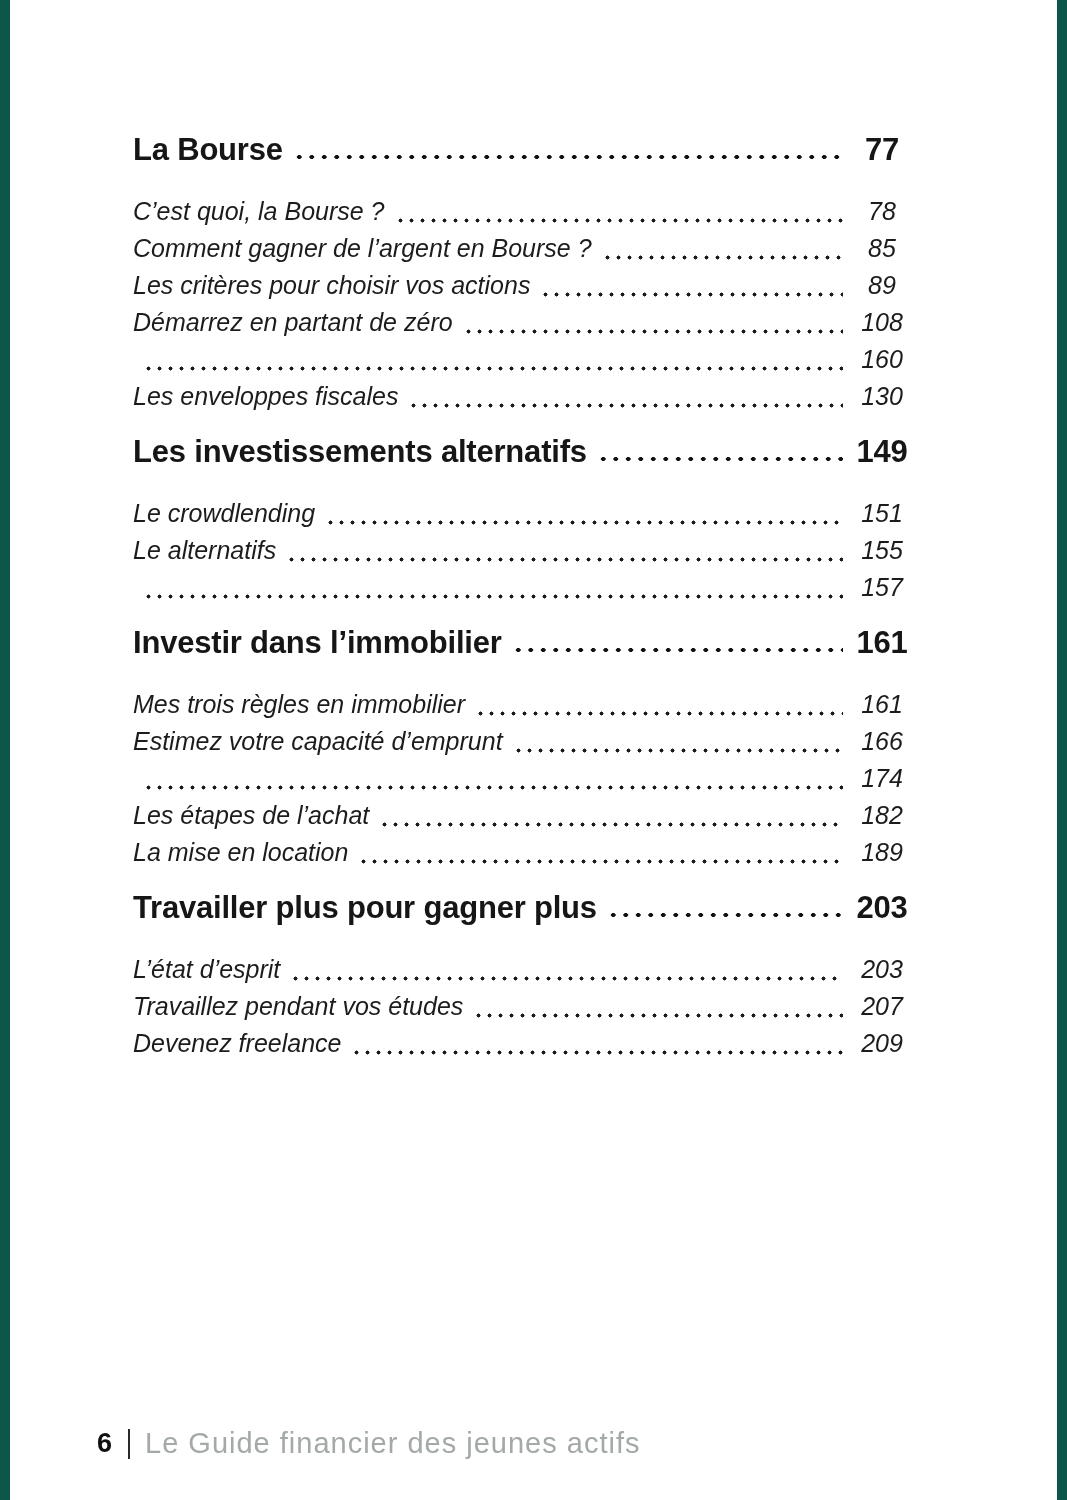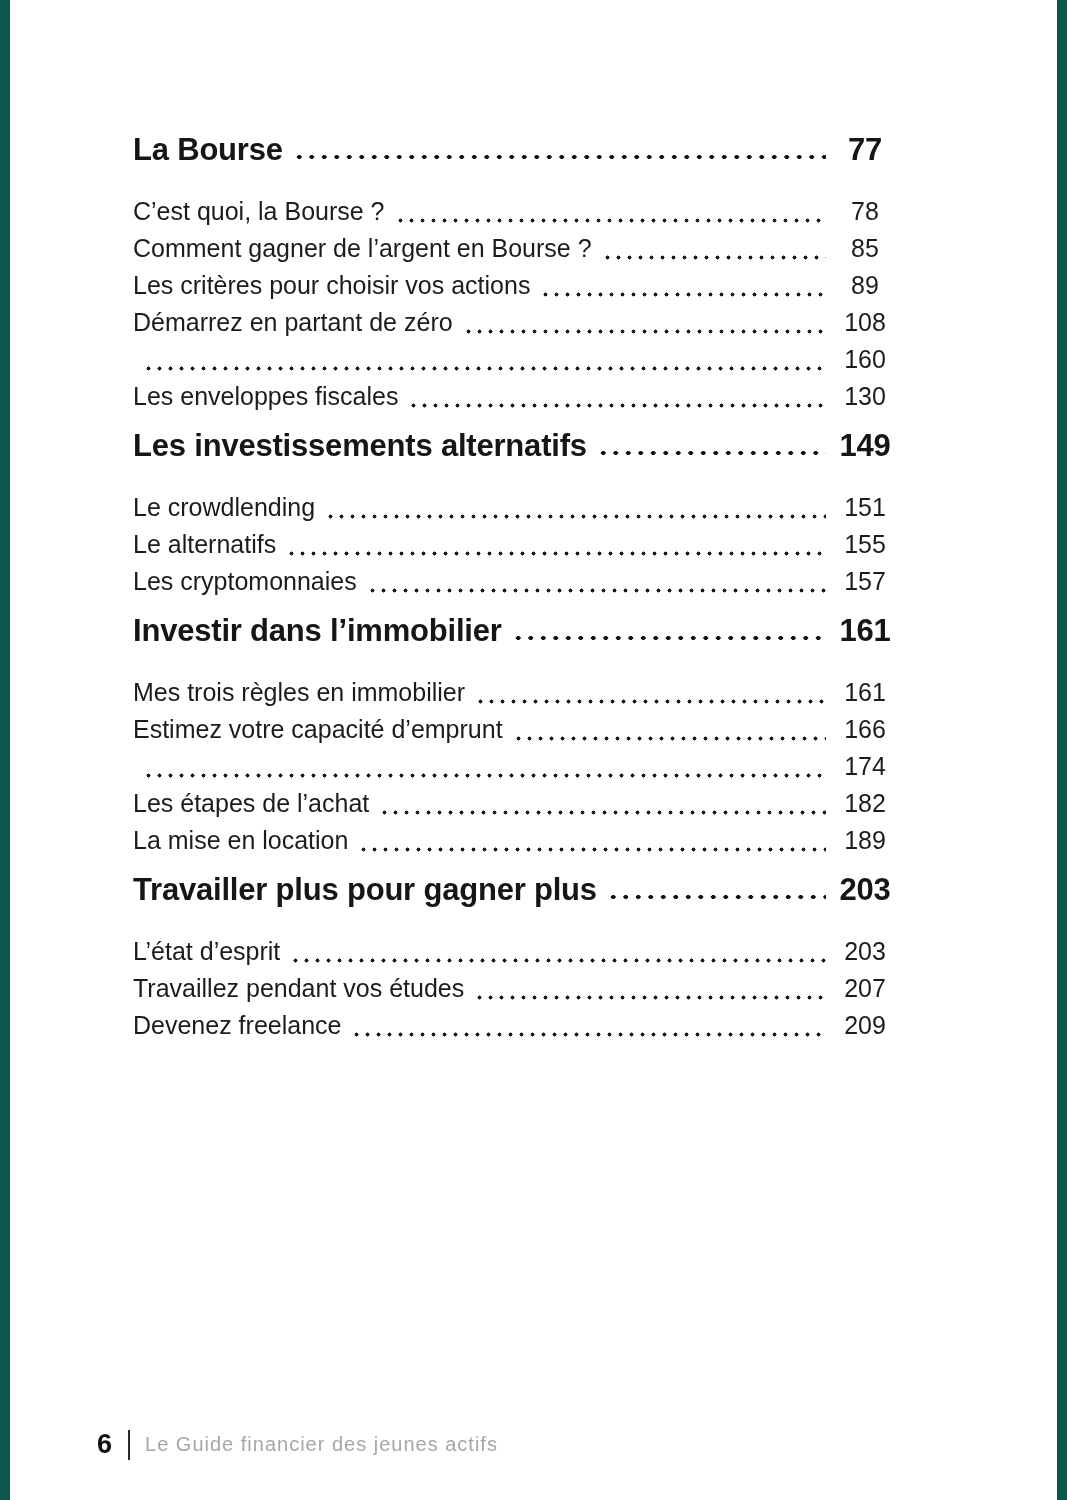--- a/index.html
+++ b/index.html
@@ -13,35 +13,36 @@
   }
   .edge-bar {
     position: absolute; top: 0; bottom: 0; width: 10px;
     background: #0d574a;
   }
   .edge-bar.left { left: 0; }
   .edge-bar.right { right: 0; }
 
   .toc {
     position: absolute;
-    top: 133px; left: 133px; right: 167px;
-  }
-  .section:not(:first-child) { margin-top: 14px; }
+    top: 133px; left: 133px; right: 150px;
+  }
+  .section:not(:first-child) { margin-top: 20px; }
 
   .section-header {
     display: flex; align-items: baseline;
     font-size: 31px; font-weight: bold; line-height: 34px;
     letter-spacing: -0.2px;
     margin-bottom: 26px;
     color: #161616;
   }
   .item-row {
     display: flex; align-items: baseline;
     font-size: 25px; line-height: 37px;
     color: #1c1c1c;
+    font-style: italic;
   }
   .leader {
     flex: 1 1 auto;
     align-self: flex-end;
     height: 7px;
     margin: 0 4px 6px 10px;
     background-image: radial-gradient(circle, #1b1b1b 1.9px, transparent 2.1px);
     background-size: 11px 7px;
     background-repeat: repeat-x;
     background-position: left bottom;
@@ -60,21 +61,21 @@
   }
 
   .footer {
     position: absolute;
     left: 97px; bottom: 40px;
     display: flex; align-items: center;
   }
   .footer-num { font-size: 27px; font-weight: bold; color: #101010; }
   .footer-sep { width: 2px; height: 30px; background: #2a2a2a; margin: 0 15px 0 16px; }
   .footer-title {
-    font-size: 20px; font-weight: 300;
+    font-size: 29px; font-weight: 300;
     color: #a3a8a8; letter-spacing: 1px;
   }
 </style>
 </head>
 <body>
 
 <div class="edge-bar left"></div>
 <div class="edge-bar right"></div>
 
 <div class="toc">
@@ -135,21 +136,20 @@
     <span class="pagenum">151</span>
   </div>
 
   <div class="item-row">
     <span class="label">Le alternatifs</span>
     <span class="leader"></span>
     <span class="pagenum">155</span>
   </div>
 
   <div class="item-row">
-    <span class="label">Les cryptomonnaies</span>
     <span class="leader"></span>
     <span class="pagenum">157</span>
   </div>
 </div>
   </div>
 
   <div class="section">
     <div class="section-header">
       <span class="label">Investir dans l’immobilier</span>
       <span class="leader"></span>

